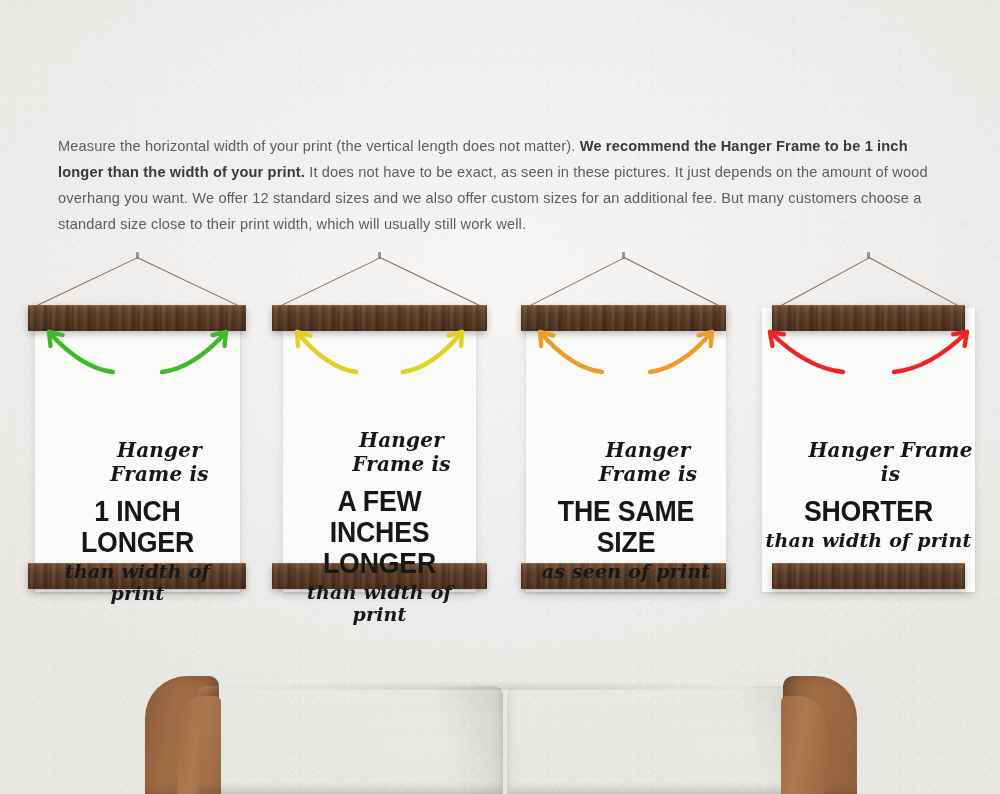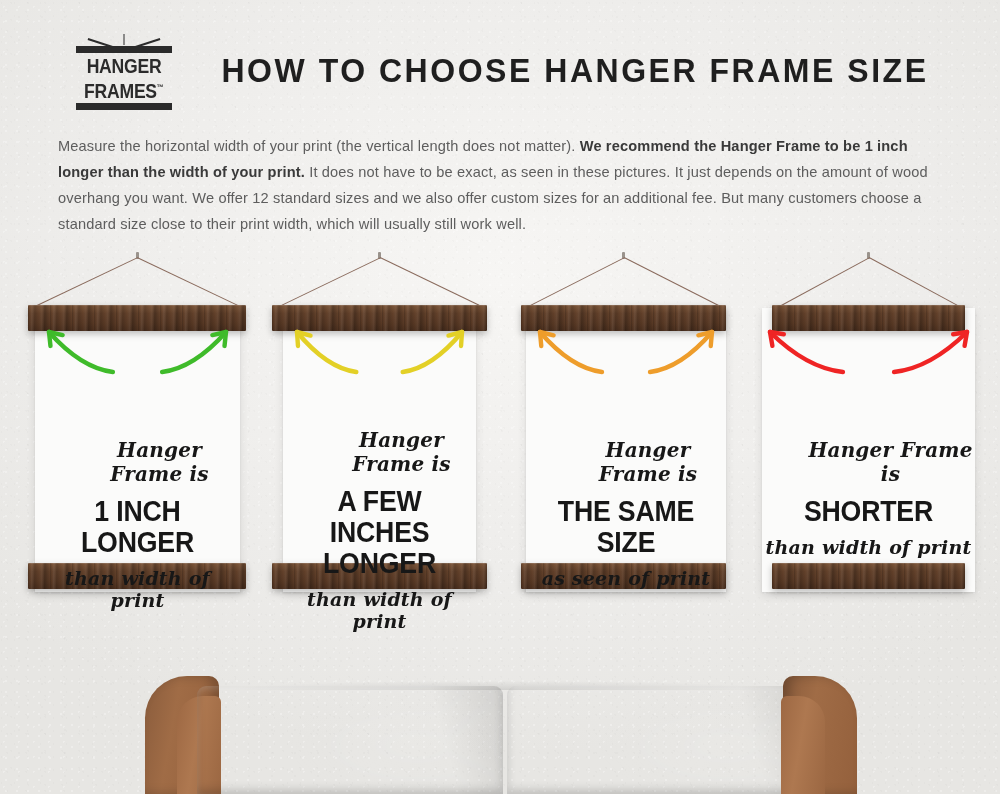--- a/index.html
+++ b/index.html
@@ -183,21 +183,21 @@
     width: 100%;
     left: 0;
   }
   .script {
     font-family: "DejaVu Serif", serif;
     font-style: italic;
     font-weight: bold;
     letter-spacing: .2px;
   }
   .script-top { font-size: 20px; padding-left: 44px; }
-  .script-bottom { font-size: 19px; margin-top: 9px; }
+  .script-bottom { font-size: 19px; margin-top: 2px; }
   .headline {
     font-family: "Liberation Sans Narrow", "Liberation Sans", sans-serif;
     font-weight: bold;
     font-size: 29px;
     line-height: 31px;
     letter-spacing: -0.2px;
     margin-top: 10px;
     transform: scaleX(.92);
   }
 
@@ -257,38 +257,20 @@
     z-index: 1;
   }
 </style>
 </head>
 <body>
 
 <div id="wall"></div>
 
 <div id="page">
 
-  <div id="header">
-
-    <div id="logo">
-      <div class="logo-string"></div>
-      <div class="logo-str-l"></div>
-      <div class="logo-str-r"></div>
-      <div class="logo-bar top"></div>
-      <div id="logo-text">
-        <div>HANGER</div>
-        <div>
-          <span>FRAMES</span><span id="logo-tm">™</span>
-        </div>
-      </div>
-      <div class="logo-bar bottom"></div>
-    </div>
-
-    <div id="page-title">HOW TO CHOOSE HANGER FRAME SIZE</div>
-  </div>
 
   <p id="intro">
     <span>Measure the horizontal width of your print (the vertical length does not matter). </span><b>We recommend the Hanger Frame to be 1 inch longer than the width of your print.</b><span> It does not have to be exact, as seen in these pictures. It just depends on the amount of wood overhang you want. We offer 12 standard sizes and we also offer custom sizes for an additional fee. But many customers choose a standard size close to their print width, which will usually still work well.</span>
   </p>
 
   <div id="posters">
       <div class="poster" style="left: 0px; width: 1000px;">
         <div class="string-wrap">
           <div class="nail" style="left: 137px;"></div>
           <div class="cord" style="left: 137px; width: 111.826px; transform: rotate(154.581deg);"></div>

